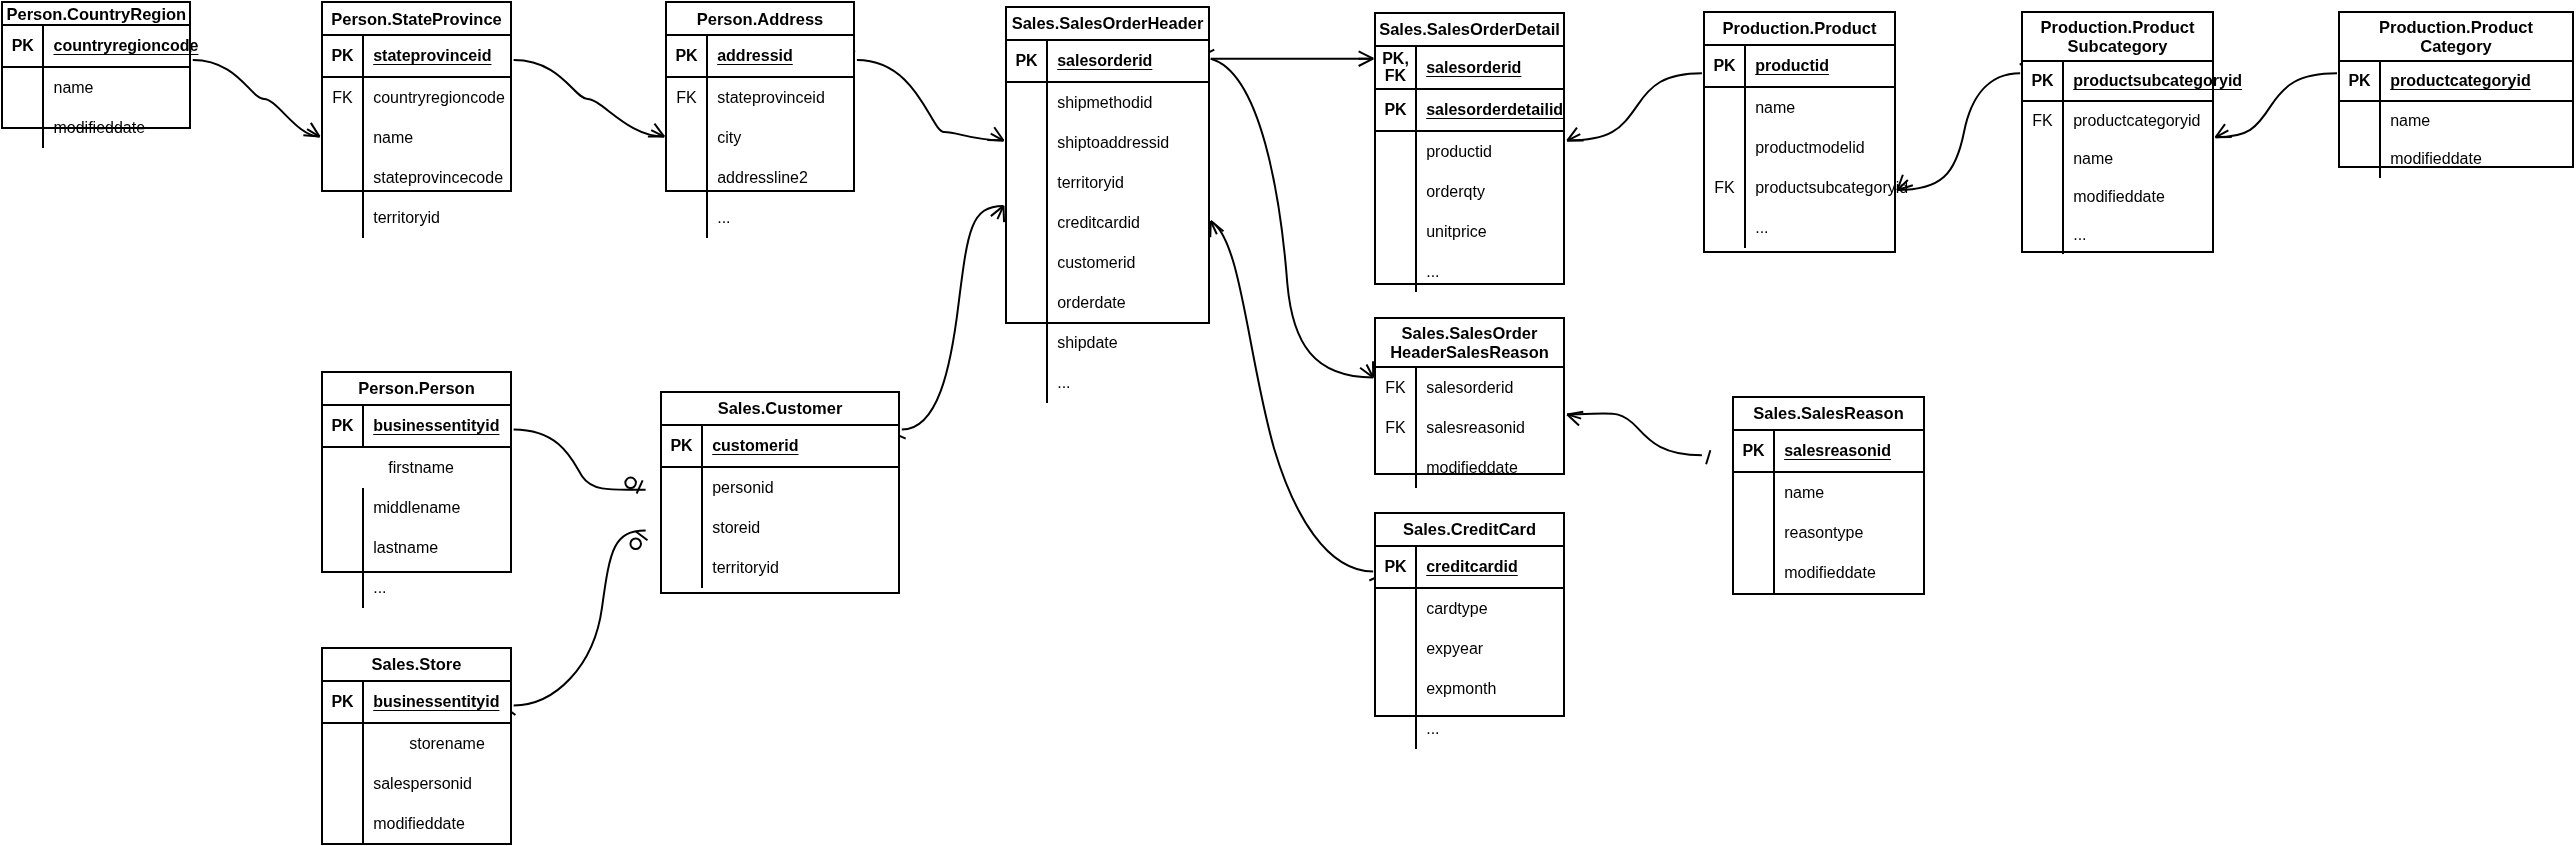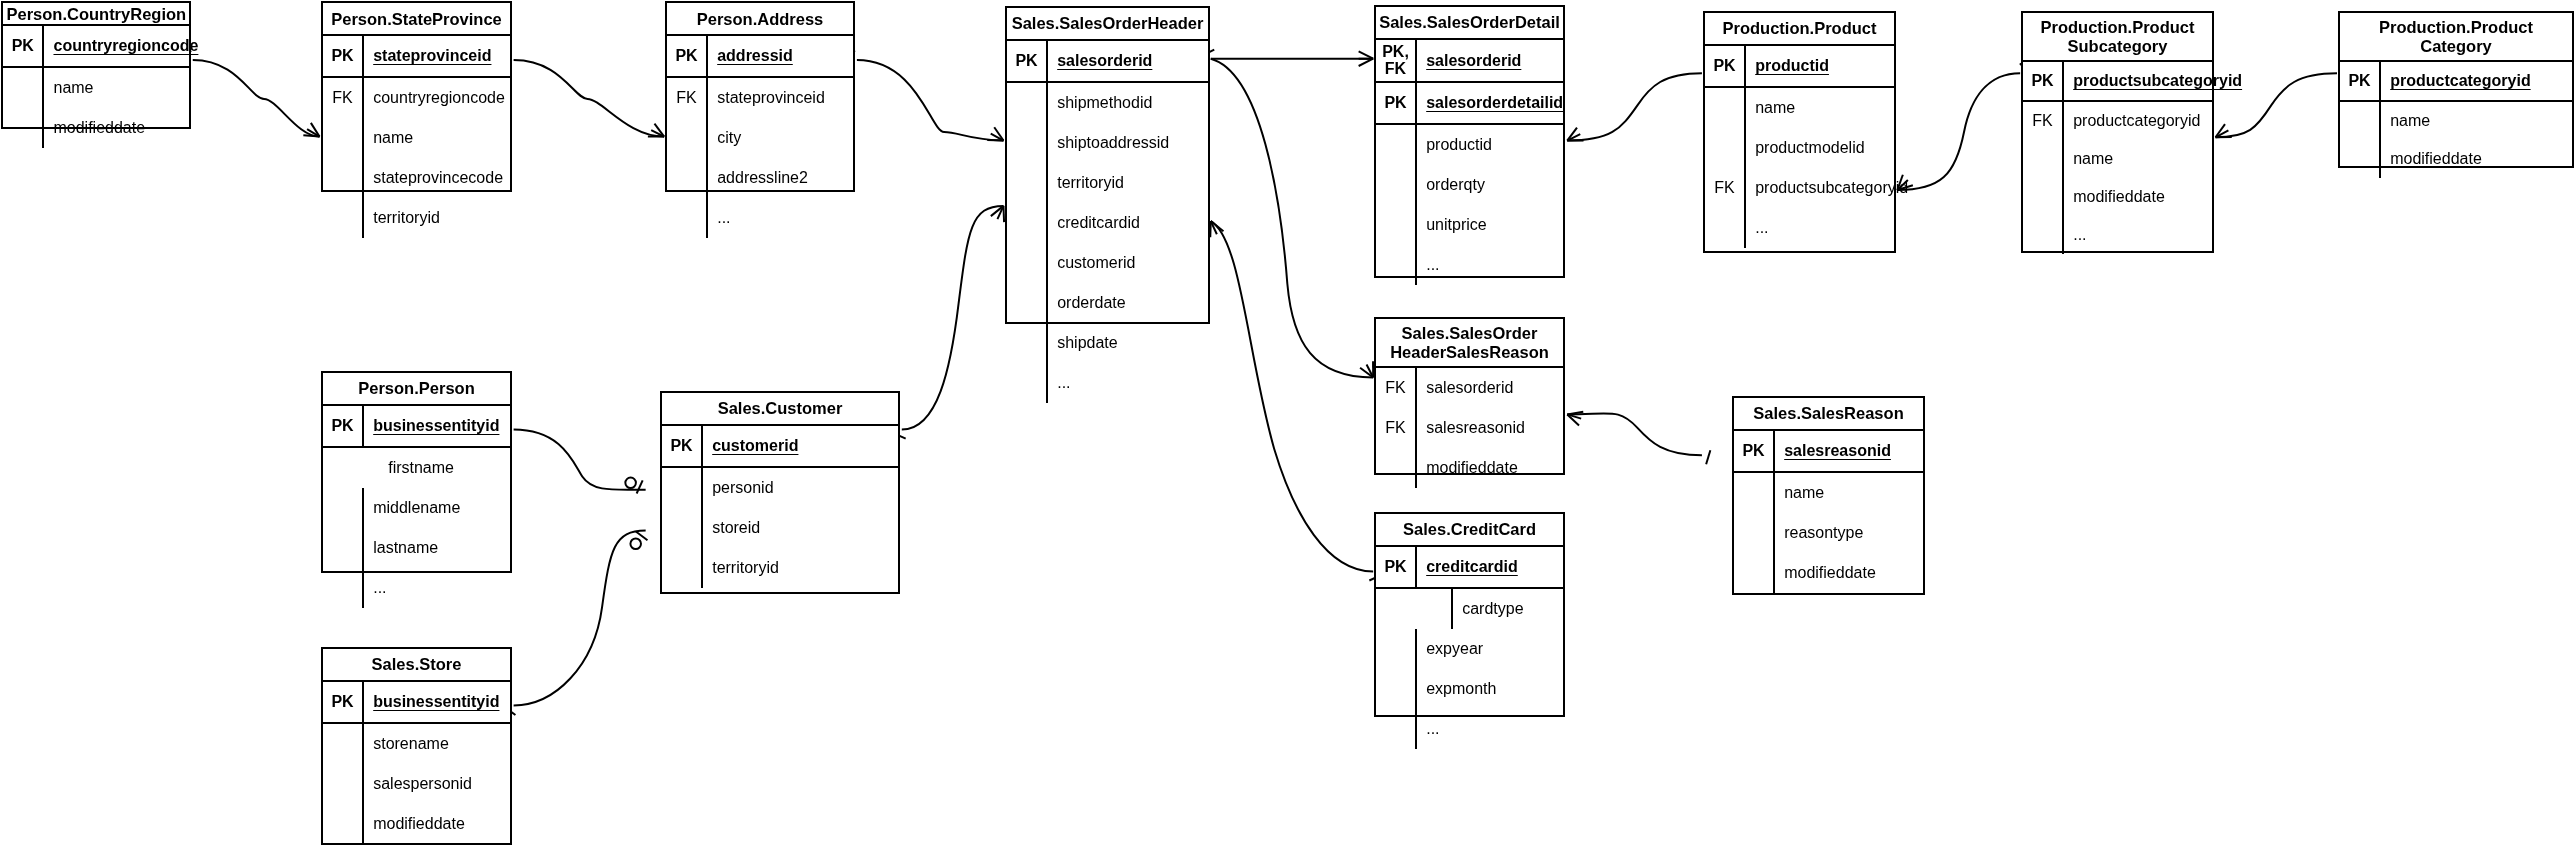--- a/index.html
+++ b/index.html
@@ -227,21 +227,21 @@
         <div class="row" style="height: 40px;">
           <div class="keycell" style="width: 41px;"></div>
           <div class="fieldcell">shipdate</div>
         </div>
         <div class="row" style="height: 40px;">
           <div class="keycell" style="width: 41px;"></div>
           <div class="fieldcell">...</div>
         </div>
       </div>
     </div>
-    <div class="entity" style="left: 1374px; top: 5px; width: 191px; height: 273px;">
+    <div class="entity" style="left: 1374px; top: 12px; width: 191px; height: 273px;">
       <div class="ent-title" style="height: 33px; white-space: pre-line;">Sales.SalesOrderDetail</div>
       <div class="sec">
         <div class="row" style="height: 41px;">
           <div class="keycell pkfk" style="width: 41px;">PK,
 FK</div>
           <div class="fieldcell key">salesorderid</div>
         </div>
       </div>
       <div class="sec">
         <div class="row" style="height: 40px;">
@@ -395,21 +395,21 @@
     </div>
     <div class="entity" style="left: 321px; top: 647px; width: 191px; height: 198px;">
       <div class="ent-title" style="height: 33px; white-space: pre-line;">Sales.Store</div>
       <div class="sec">
         <div class="row" style="height: 40px;">
           <div class="keycell pk" style="width: 41px;">PK</div>
           <div class="fieldcell key">businessentityid</div>
         </div>
       </div>
       <div class="sec">
-        <div class="row" style="height: 40px;">
+        <div class="row" style="height: 40px; gap: 36px;">
           <div class="keycell" style="width: 41px;"></div>
           <div class="fieldcell">storename</div>
         </div>
         <div class="row" style="height: 40px;">
           <div class="keycell" style="width: 41px;"></div>
           <div class="fieldcell">salespersonid</div>
         </div>
         <div class="row" style="height: 40px;">
           <div class="keycell" style="width: 41px;"></div>
           <div class="fieldcell">modifieddate</div>
@@ -459,21 +459,21 @@
     </div>
     <div class="entity" style="left: 1374px; top: 512px; width: 191px; height: 205px;">
       <div class="ent-title" style="height: 33px; white-space: pre-line;">Sales.CreditCard</div>
       <div class="sec">
         <div class="row" style="height: 40px;">
           <div class="keycell pk" style="width: 41px;">PK</div>
           <div class="fieldcell key">creditcardid</div>
         </div>
       </div>
       <div class="sec">
-        <div class="row" style="height: 40px; margin-left: 36px;">
+        <div class="row" style="height: 40px;">
           <div class="keycell" style="width: 41px;"></div>
           <div class="fieldcell">cardtype</div>
         </div>
         <div class="row" style="height: 40px;">
           <div class="keycell" style="width: 41px;"></div>
           <div class="fieldcell">expyear</div>
         </div>
         <div class="row" style="height: 40px;">
           <div class="keycell" style="width: 41px;"></div>
           <div class="fieldcell">expmonth</div>

